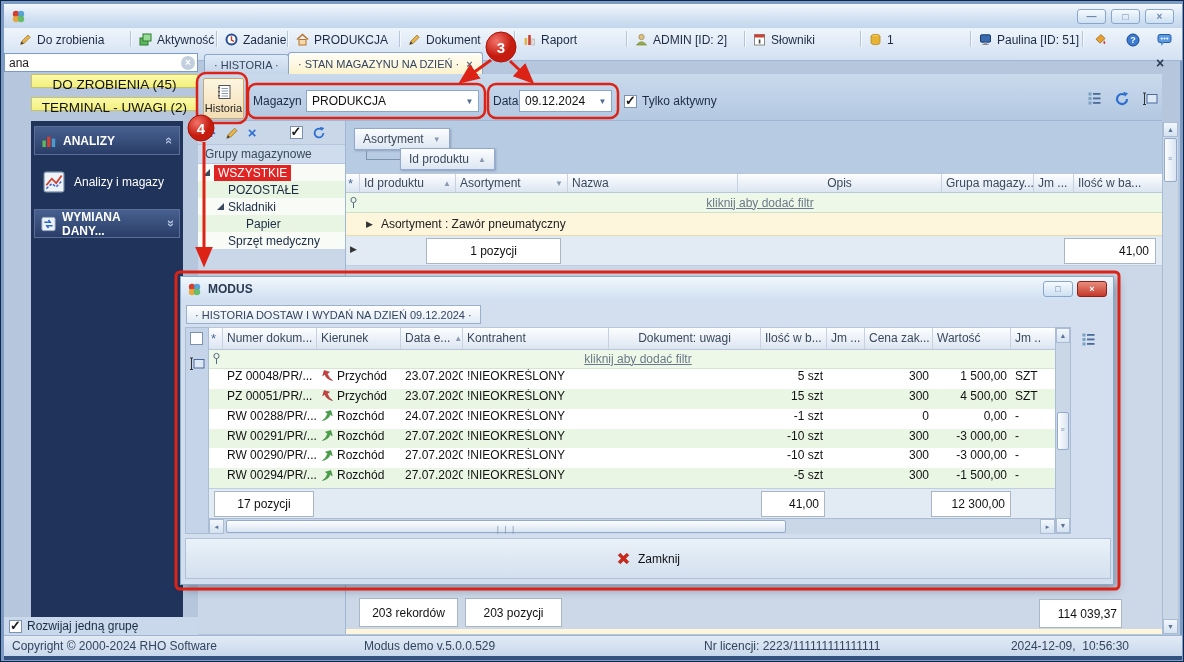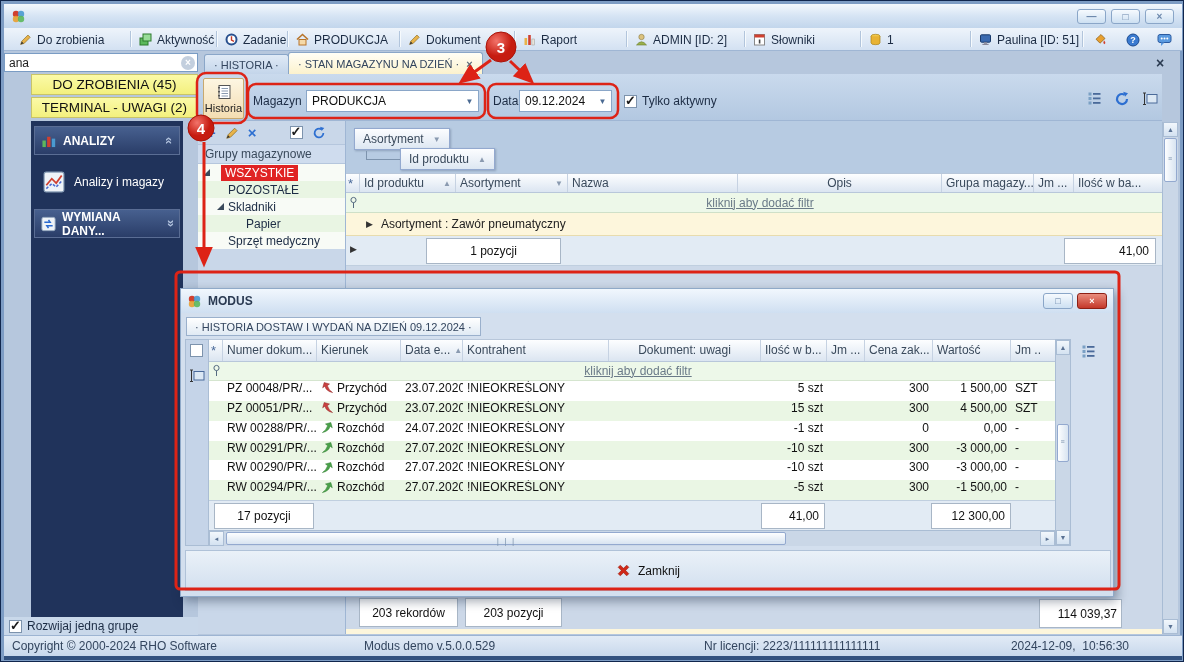--- a/index.html
+++ b/index.html
@@ -11,33 +11,33 @@
   
   .titlebar { position:absolute; left:3px; top:3px; width:1178px; height:24px;
     background:linear-gradient(#f3f8fd,#d6e4f4 50%,#c2d6ec); display:flex; align-items:center;
     gap:6px; padding-left:7px; color:#44566e; }
   .winbtns { position:absolute; right:8px; top:5px; display:flex; gap:5px; }
   .winbtn { width:29px; height:15px; border:1px solid #8aa6c8; border-radius:3px;
     background:linear-gradient(#f6fafe,#cde0f2); color:#6b87ab; font-size:10px; font-weight:bold;
     display:flex; align-items:center; justify-content:center; line-height:1; }
 
   
-  .toolbar { position:absolute; left:3px; top:27px; width:1178px; height:23px;
+  .toolbar { position:absolute; left:3px; top:27px; width:1178px; height:33px;
     background:linear-gradient(#eef4fb,#d3e1f2); border-bottom:1px solid #9fb6d4; }
   .tb-item { position:absolute; top:2px; height:19px; display:flex; align-items:center; gap:5px;
     padding:0 5px; color:#1c2c44; white-space:nowrap; }
   .tb-sep { position:absolute; top:3px; width:1px; height:16px; background:#b2c5dc; box-shadow:1px 0 0 #f6fafd; }
 
   
   .search-row { position:absolute; left:3px; top:52px; width:194px; height:19px; background:#fff;
     border:1px solid #7a9cc4; display:flex; align-items:center; }
   .search-input { flex:1; border:none; outline:none; font:12px "Liberation Sans",sans-serif; padding-left:4px; color:#222; background:transparent; }
   .search-clear { width:14px; height:14px; margin-right:2px; border-radius:8px; background:#c3cfde;
     color:#fff; font-size:10px; font-weight:bold; text-align:center; line-height:14px; }
-  .yellow-btn { position:absolute; left:30px; width:167px; height:21px; text-align:center;
+  .yellow-btn { position:absolute; left:30px; width:167px; height:14px; text-align:center;
     background:linear-gradient(#fbfaa8,#f3f07e); border:1px solid #c9c468; line-height:20px;
     font-size:13.5px; color:#111; }
   .navpanel { position:absolute; left:30px; top:120px; width:152px; height:496px; background:#20335b; }
   .nav-header { margin:5px 3px 0 3px; height:29px; background:linear-gradient(#47608f,#2a3d68);
     border:1px solid #5a6d94; display:flex; align-items:center; gap:6px; padding:0 6px;
     color:#fff; font-weight:bold; font-size:12px; }
   .nav-chev { margin-left:auto; color:#aebfdb; font-size:13px; font-weight:bold; display:inline-block; }
   .chev-up { transform:rotate(90deg); }
   .chev-dn { transform:rotate(-90deg); }
   .nav-item { margin:11px 4px; display:flex; align-items:center; gap:9px; color:#fff; padding:5px 8px; font-size:12px; }
@@ -73,21 +73,21 @@
   .groups-panel { position:absolute; left:197px; top:120px; width:148px; height:513px;
     background:#c9d7e9; border-right:1px solid #9fb6d4; }
   .gp-toolbar { height:23px; display:flex; align-items:center; gap:9px; padding:0 9px; }
   .gp-ic { font-size:15px; font-weight:bold; color:#2d6fd1; line-height:1; }
   .gp-header { height:20px; display:flex; align-items:center; padding-left:7px; color:#3a4a5c;
     background:#cfdcee; border-top:1px solid #b5c6dd; border-bottom:1px solid #b5c6dd; }
   .tree-row { height:17px; display:flex; align-items:center; font-size:12px; color:#1c2c44; }
   .tree-row.alt { background:#e9f5e3; }
   .tree-row.plain { background:#f8fbf6; }
   .texp { width:0; height:0; border-bottom:7px solid #3a4a5c; border-left:7px solid transparent; margin-right:4px; flex:none; }
-  .tsel { background:#e02323; color:#fff; padding:1px 4px;margin-left:7px; }
+  .tsel { background:#e02323; color:#fff; padding:1px 4px; }
 
   
   .groupbar { position:absolute; left:345px; top:120px; width:816px; height:52px; background:#b7cbe2; }
   .chip { position:absolute; height:22px; display:flex; align-items:center; gap:9px; padding:0 8px;
     background:linear-gradient(#fcfdff,#dde7f2); border:1px solid #93a9cf; color:#3a4a5c;
     box-shadow:1px 1px 2px rgba(20,40,70,.25); font-size:12px; }
   .sortglyph { font-size:8px; color:#8a9ab0; }
   .chip-conn { position:absolute; left:20px; top:30px; width:34px; height:9px;
     border-left:1px solid #7d93ad; border-bottom:1px solid #7d93ad; }
   .gheader { position:absolute; left:345px; top:172px; width:816px; height:20px; display:flex;
@@ -114,21 +114,21 @@
     border-left:1px solid #a8bcd4; }
   .sarrow { position:absolute; left:0; width:15px; height:15px; font-size:7px; color:#5a7294;
     display:flex; align-items:center; justify-content:center; background:linear-gradient(#f2f7fc,#d4e2f1);
     border:1px solid #aabdd4; }
   .sthumb { position:absolute; left:1px; width:13px; background:linear-gradient(90deg,#fdfeff,#d8e4f1);
     border:1px solid #93a9cf; border-radius:2px; }
   .grip { color:#7d93ad; font-size:7px; letter-spacing:1px; text-align:center; line-height:1; }
 
   
   .modal { position:absolute; left:179px; top:275px; width:934px; height:309px; background:#d3dfee;
-    border:1px solid #8fa9c8; box-shadow:3px 4px 10px rgba(10,25,50,.4); z-index:30;margin-top:12px; }
+    border:1px solid #8fa9c8; box-shadow:3px 4px 10px rgba(10,25,50,.4); z-index:30; }
   .m-titlebar { height:24px; display:flex; align-items:center; gap:6px; padding:0 6px;
     background:linear-gradient(#f1f7fd,#cfdff1); color:#2a3a52; font-weight:bold; }
   .m-btns { margin-left:auto; display:flex; gap:4px; }
   .m-btn { width:30px; height:16px; border:1px solid #8aa6c8; border-radius:3px; font-size:9px;
     display:flex; align-items:center; justify-content:center; background:linear-gradient(#f6fafe,#cde0f2); color:#5a7aa0; }
   .m-btn.close { background:linear-gradient(#e98d7e,#c4382a); border-color:#8d2015; color:#fff; font-weight:bold; }
   .m-tab { display:inline-flex; margin:4px 0 0 5px; height:19px; align-items:center; padding:0 8px;
     border:1px solid #9ab0cc; background:linear-gradient(#ffffff,#e0eaf4); font-size:11px; color:#33455e; }
   .m-body { position:absolute; left:4px; top:50px; width:926px; height:207px; display:flex; }
   .m-margin { width:24px; background:#c5d4e8; border:1px solid #aabdd4; position:relative; }

